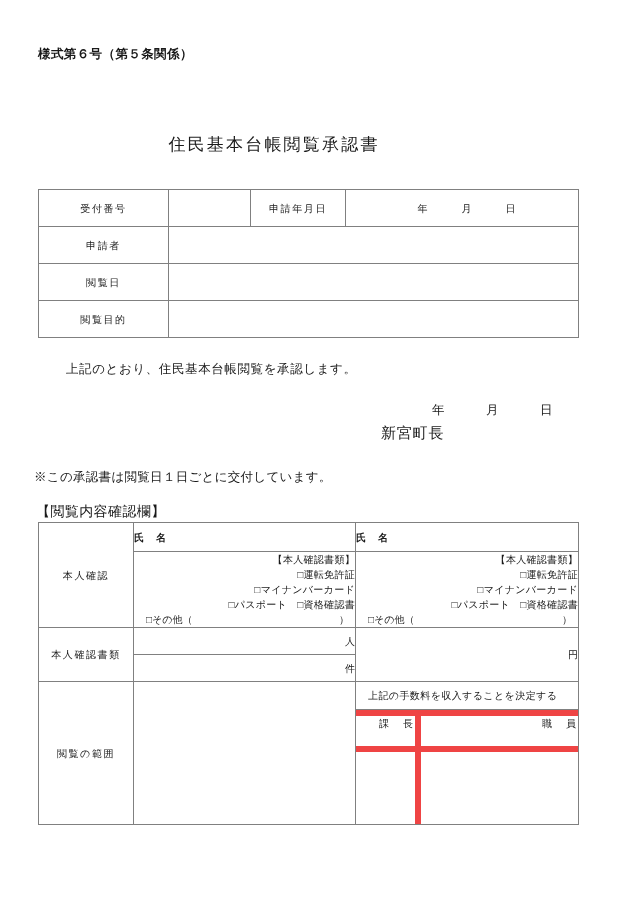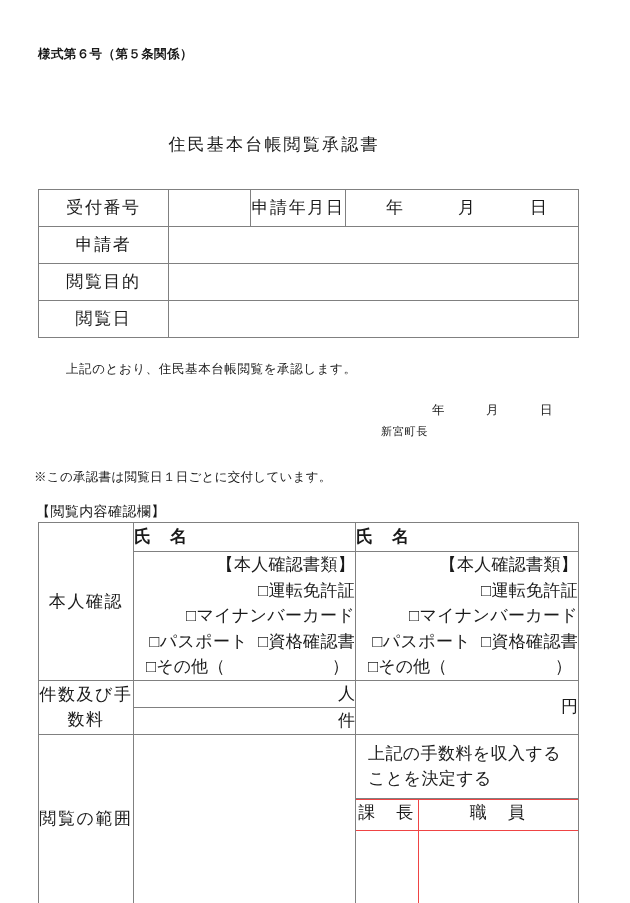--- a/index.html
+++ b/index.html
@@ -45,21 +45,21 @@
   table.form {
     position: absolute;
     border-collapse: collapse;
     table-layout: fixed;
     font-size: 12.5px;
   }
   table.form td {
     border: 1px solid #808080;
     padding: 0;
     vertical-align: middle;
-    font-size: 17px;
+    font-size: 10px;
     line-height: 1.5;
   }
   td.label {
     text-align: center;
     letter-spacing: 1.6px;
   }
   td.blank { }
 
   
   #table-receipt {
@@ -83,21 +83,21 @@
     letter-spacing: 0.6px;
   }
   #sign-date {
     left: 432px;
     top: 402px;
     font-size: 12.5px;
   }
   #mayor-name {
     left: 381px;
     top: 424px;
-    font-size: 11px;
+    font-size: 15px;
     letter-spacing: 0.8px;
   }
 
   
   #notes {
     left: 34px;
     top: 467px;
     font-size: 12.5px;
     line-height: 1.72;
     letter-spacing: 0.3px;
@@ -167,23 +167,23 @@
     border-left: none;
     border-right: none;
   }
   table.inner {
     border-collapse: collapse;
     table-layout: fixed;
     width: 100%;
     font-size: 12.5px;
   }
   table.inner td {
-    border: 1px solid #ef4444;
+    border: 6px solid #ef4444;
     padding: 0;
-    text-align: center;
+    text-align: right;
     letter-spacing: 2px;
   }
   table.inner td.no-left { border-left: none; }
   table.inner td.no-right { border-right: none; }
   table.inner td.no-bottom { border-bottom: none; }
   .stamp-head { height: 30px; vertical-align: middle; }
   .stamp-box { height: 72px; }
 
   .nested-wrap { padding: 0; }
 </style>
@@ -208,25 +208,25 @@
         <td class="label">受付番号</td>
         <td class="blank"></td>
         <td class="label">申請年月日</td>
         <td class="date-cell">年　　　月　　　日</td>
       </tr>
       <tr>
         <td class="label">申請者</td>
         <td class="blank" colspan="3"></td>
       </tr>
       <tr>
+        <td class="label">閲覧日</td>
+        <td class="blank" colspan="3"></td>
+      </tr>
+      <tr>
         <td class="label">閲覧目的</td>
-        <td class="blank" colspan="3"></td>
-      </tr>
-      <tr>
-        <td class="label">閲覧日</td>
         <td class="blank" colspan="3"></td>
       </tr>
     </tbody>
   </table>
 
   <div class="abs nowrap" id="approval-statement">上記のとおり、住民基本台帳閲覧を承認します。</div>
 
   <div class="abs nowrap date-spaced" id="sign-date">年　　　月　　　日</div>
 
   <div class="abs nowrap" id="mayor-name">新宮町長</div>
@@ -269,21 +269,21 @@
           <div class="docs-item">□マイナンバーカード</div>
           <div class="docs-item"><span>□パスポート</span><span class="gap"></span><span>□資格確認書</span></div>
           <div class="other-row">
             <span>□その他（</span>
             <span>）</span>
           </div>
         </td>
       </tr>
 
       <tr>
-        <td class="label" rowspan="2">件数及び手数料</td>
+        <td class="label" rowspan="2">本人確認書類</td>
         <td class="unit-cell">人</td>
         <td class="yen-cell" colspan="2" rowspan="2">円</td>
       </tr>
       <tr>
         <td class="unit-cell">件</td>
       </tr>
 
       <tr>
         <td class="label">閲覧の範囲</td>
         <td class="blank" style="height:124px"></td>

